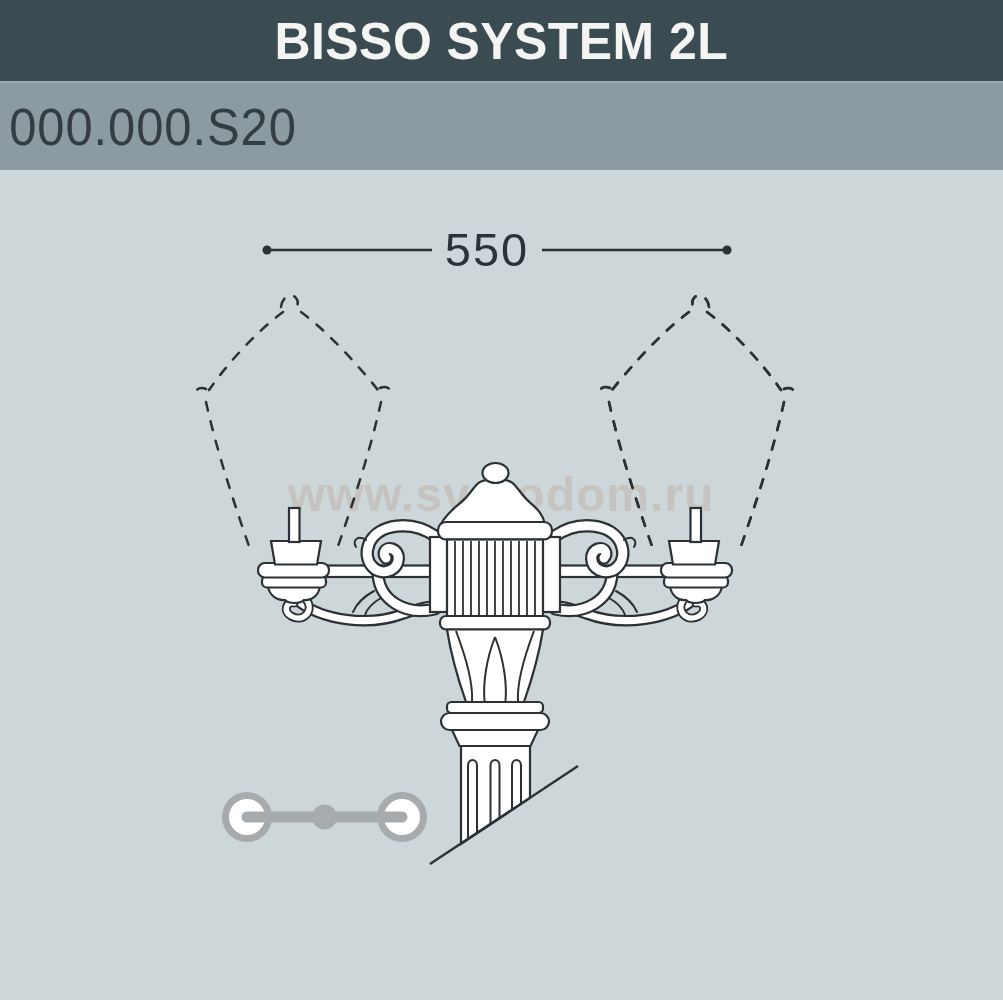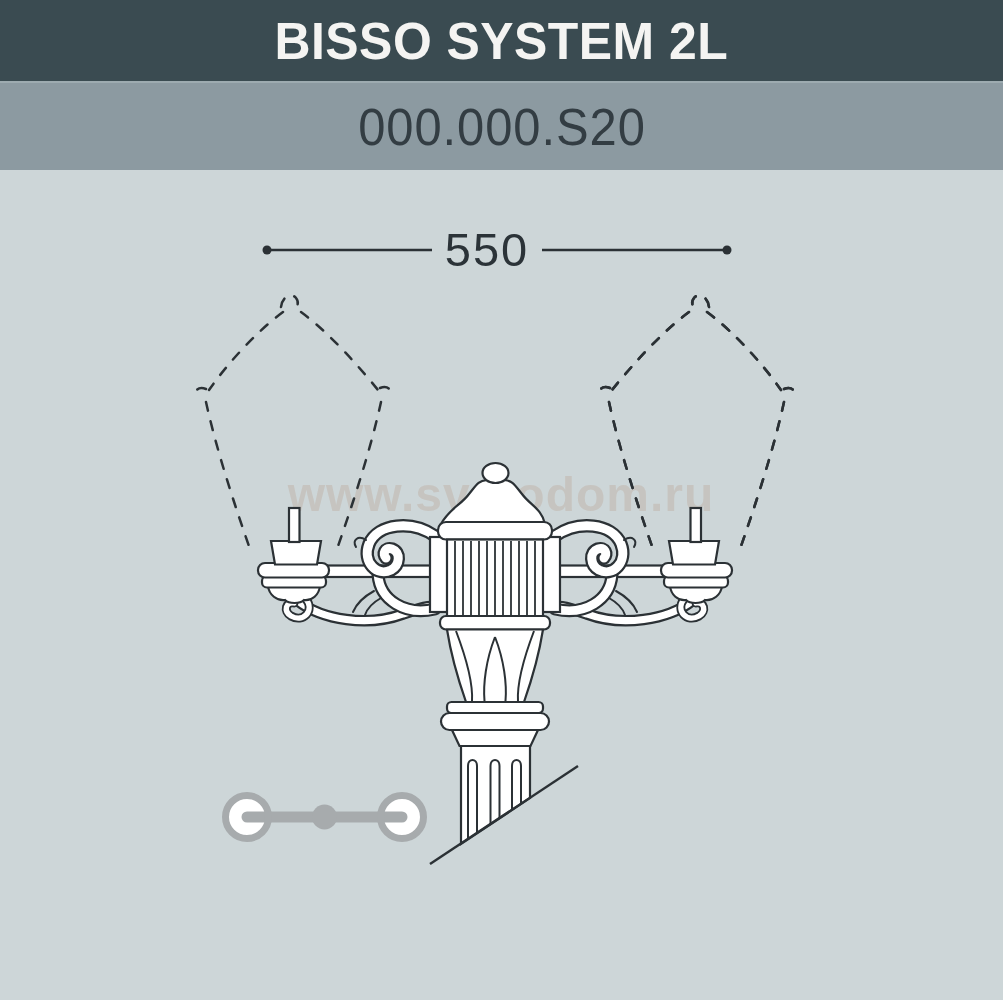--- a/index.html
+++ b/index.html
@@ -12,21 +12,21 @@
   .header{
     height:81px;background:#3a4b51;
     display:flex;align-items:center;justify-content:center;flex:0 0 auto;
   }
   .header .title{
     color:#f4f4f2;font-size:52px;font-weight:bold;letter-spacing:0.5px;
     transform:scaleX(0.96);white-space:nowrap;
   }
   .subheader{
     height:87px;background:#8c9aa1;border-top:2px solid #9dabb0;
-    display:flex;align-items:center;justify-content:center;flex:0 0 auto;
+    display:flex;align-items:center;justify-content:flex-start;flex:0 0 auto;
   }
   .subheader .model-code{
     color:#333d43;font-size:52px;font-weight:400;letter-spacing:1px;
     transform:scaleX(0.94);white-space:nowrap;
   }
   .drawing-area{flex:1 1 auto;position:relative;background:#cdd6d8;}
   .drawing-area svg{display:block;}
   text{font-family:"Liberation Sans", sans-serif;}
 </style>
 </head>

